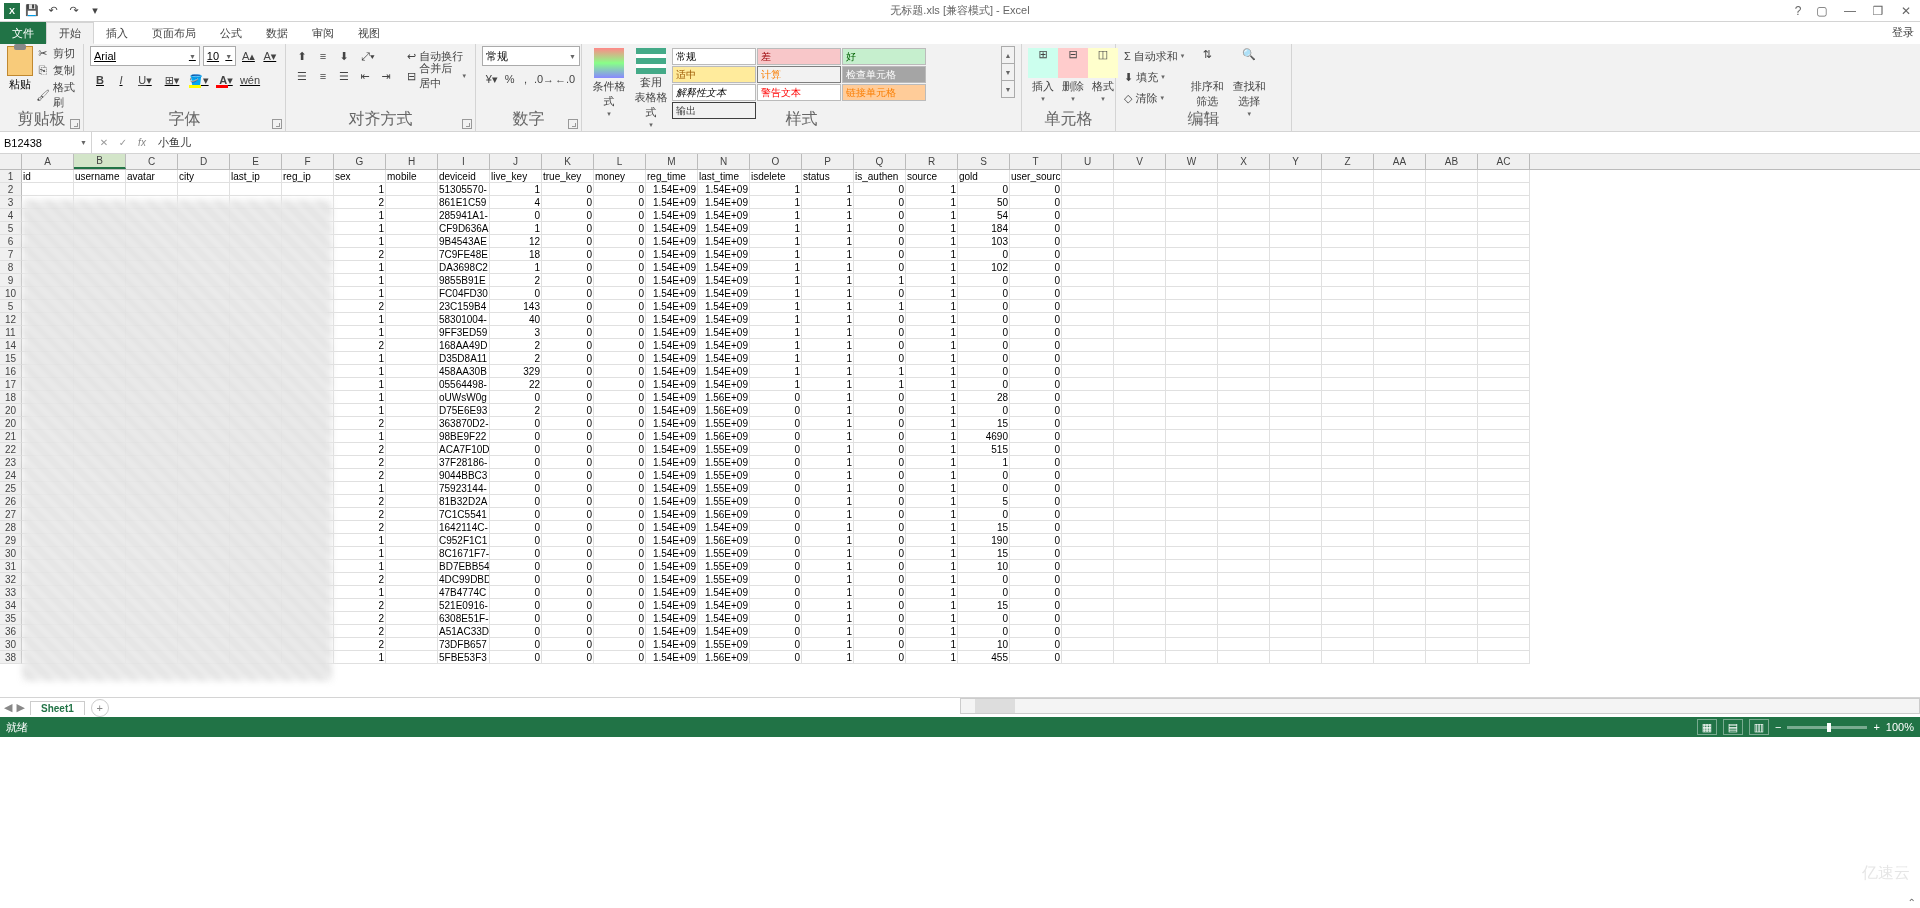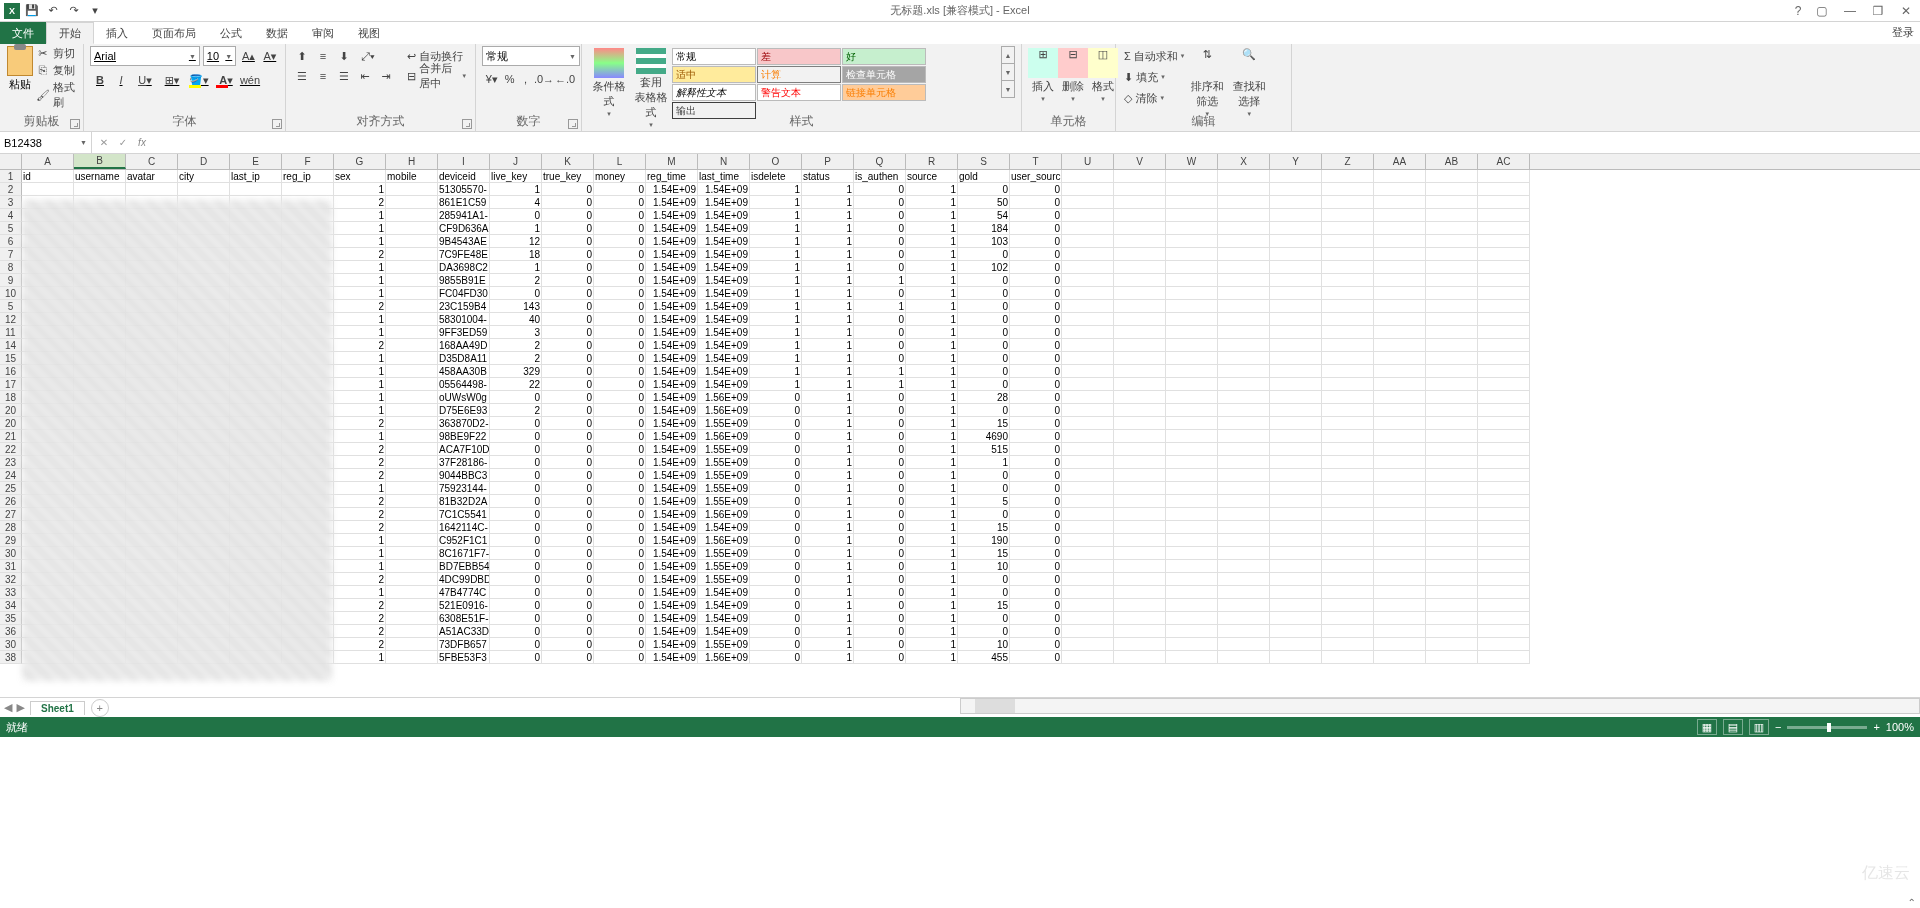--- a/index.html
+++ b/index.html
@@ -12,21 +12,21 @@
 .window-controls{position:absolute;right:0;display:flex;}
 .win-btn{width:28px;height:22px;display:flex;align-items:center;justify-content:center;color:#666;font-size:12px;}
 .help-btn{width:20px;}
 .ribbon-tabs{height:22px;background:#fff;display:flex;align-items:stretch;position:relative;}
 .tab{padding:0 12px;display:flex;align-items:center;color:#444;font-size:11px;cursor:pointer;}
 .tab.file{background:#217346;color:#fff;font-weight:normal;}
 .tab.active{border:1px solid #d4d4d4;border-bottom:1px solid #f2f2f2;background:#f2f2f2;}
 .login{position:absolute;right:6px;top:3px;color:#444;font-size:11px;}
 .ribbon{height:88px;background:#f2f2f2;border-bottom:1px solid #d4d4d4;display:flex;}
 .group{border-right:1px solid #d4d4d4;padding:2px 6px;display:flex;flex-direction:column;position:relative;}
-.group-label{position:absolute;bottom:1px;left:0;right:0;text-align:center;color:#666;font-size:12px;}
+.group-label{position:absolute;bottom:1px;left:0;right:0;text-align:center;color:#666;font-size:16px;}
 .group-dl{position:absolute;bottom:2px;right:3px;width:10px;height:10px;border:1px solid #999;}
 .group-dl::after{content:"";position:absolute;right:1px;bottom:1px;width:3px;height:3px;border-right:1px solid #999;border-bottom:1px solid #999;}
 .clipboard{width:84px;}
 .clip-row{display:flex;gap:2px;}
 .paste-btn{width:34px;display:flex;flex-direction:column;align-items:center;gap:1px;}
 .paste-icon{width:26px;height:30px;background:#f8cb7a;border:1px solid #c08830;position:relative;}
 .paste-icon::before{content:"";position:absolute;top:-3px;left:6px;width:12px;height:6px;background:#888;border-radius:2px;}
 .clip-side{display:flex;flex-direction:column;gap:2px;font-size:10px;color:#444;}
 .clip-item{display:flex;align-items:center;gap:3px;}
 .small-icon{width:14px;height:14px;display:inline-flex;align-items:center;justify-content:center;}
@@ -319,20 +319,21 @@
 <div class="name-row">
   <div class="namebox">
       <span>B12438</span>
       <span class="dd">▼</span>
     </div>
   <div class="fx-btns">
     <div class="fx-btn">✕</div>
     <div class="fx-btn">✓</div>
     <div class="fx-btn fx-label">fx</div>
   </div>
+  <div class="formula-input">小鱼儿</div>
 </div>
 
 <div id="grid-container" style="height:543px;overflow:hidden;position:relative;">
     <div class="colhdr-row">
       <div class="corner"></div>
       <div class="colhdr" style="width:52px">A</div>
       <div class="colhdr sel" style="width:52px">B</div>
       <div class="colhdr" style="width:52px">C</div>
       <div class="colhdr" style="width:52px">D</div>
       <div class="colhdr" style="width:52px">E</div>

